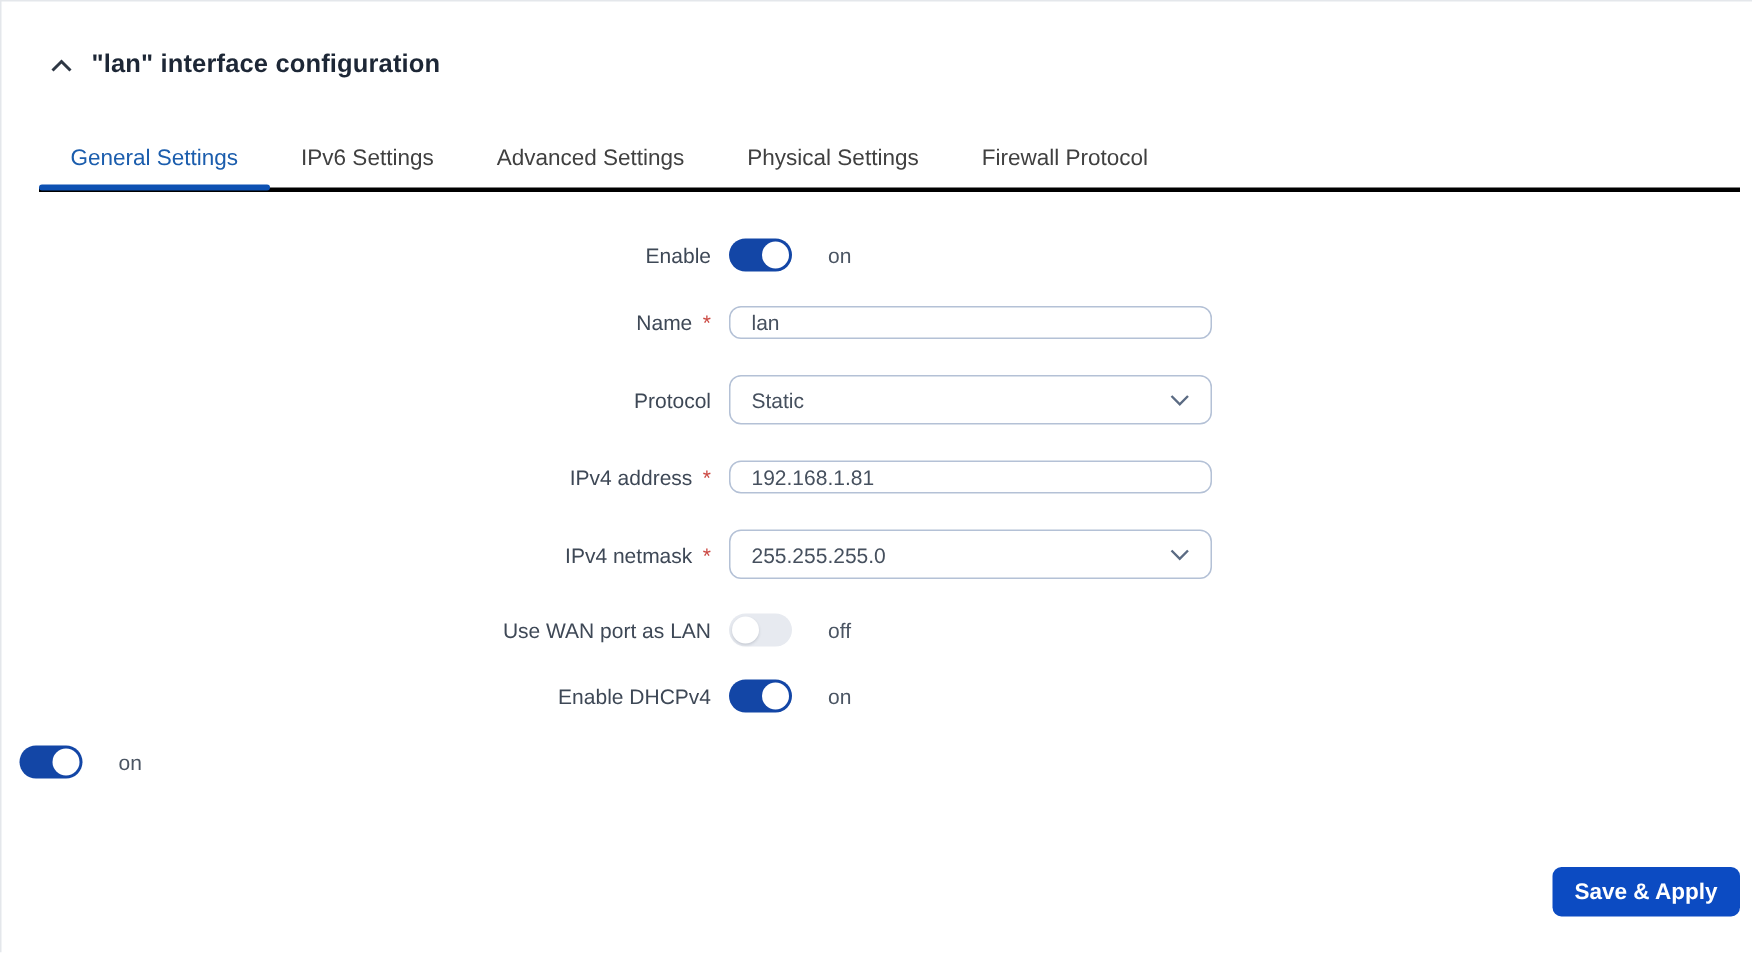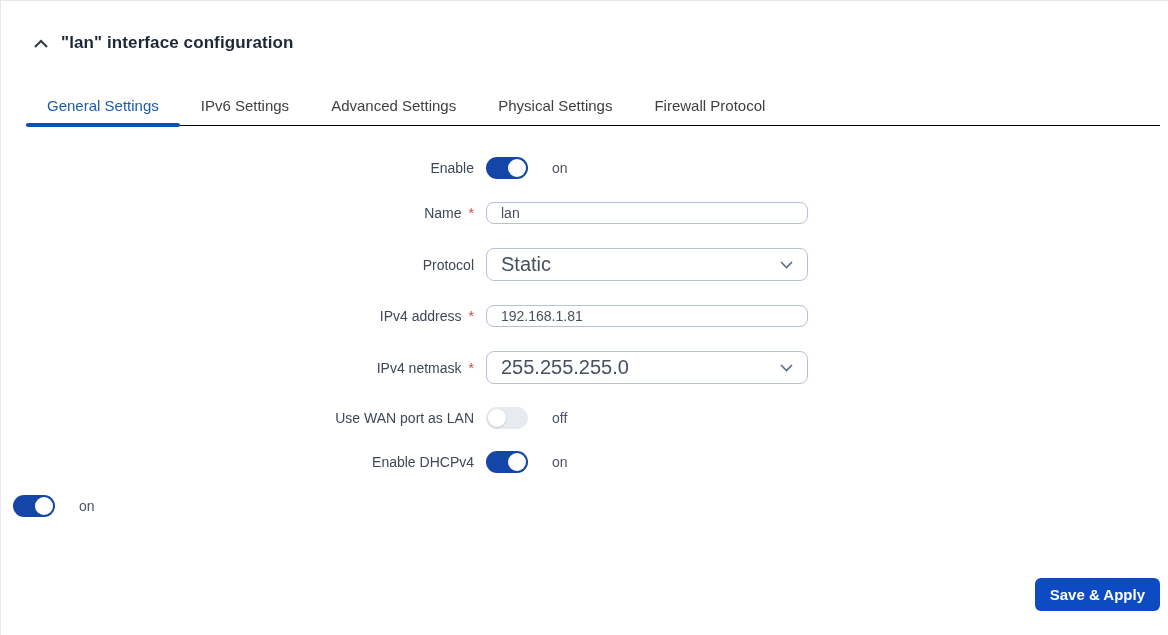--- a/index.html
+++ b/index.html
@@ -7,41 +7,41 @@
     font-family:"Liberation Sans","DejaVu Sans",sans-serif; color:#3e4856; }
   .panel { position:relative; width:100%; height:100%;
     border-left:1px solid #e4e7eb; border-top:1px solid #e4e7eb; }
 
   
   .panel-header { display:flex; align-items:center; gap:13px; padding:32px 0 0 33px; }
   .collapse-icon { display:flex; align-items:center; cursor:pointer; }
   .panel-title { font-size:17px; font-weight:700; color:#1d2736; letter-spacing:.1px; }
 
   
-  .tabs { display:flex; margin:36px 8px 0 25px; border-bottom:1px solid #000000; }
+  .tabs { display:flex; margin:36px 8px 0 25px; border-bottom:3px solid #000000; }
   .tab { position:relative; padding:8px 21px 11px; font-size:15px; color:#404040; cursor:pointer; white-space:nowrap; }
   .tab.active { color:#1b5dad; }
   .tab.active::after { content:""; position:absolute; left:0; right:0; bottom:-2px;
     height:4px; background:#0d51b3; border-radius:2px; }
 
   
   .form { padding-top:31px; }
   .form-row { display:flex; align-items:center; }
   .row-input { margin-bottom:24px; }
   .row-toggle { margin-bottom:22px; }
   .mb23 { margin-bottom:23px; }
   .label-cell { flex:0 0 473px; text-align:right; font-size:14px; color:#3e4856; }
   .req { color:#cb4842; margin-left:7px; font-size:14px; }
   .control-cell { margin-left:12px; display:flex; align-items:center;gap:15px; }
 
   .text-input { width:322px; height:22px; border:1px solid #b4c1d6; border-radius:8px;
     padding:0 14px; font-family:inherit; font-size:14px; color:#46505e; outline:none; background:#fff; }
   .select-box { width:322px; height:33px; border:1px solid #b4c1d6; border-radius:8px;
     padding:0 14px; display:flex; align-items:center; justify-content:space-between;
-    font-size:20px; color:#46505e; cursor:pointer; background:#fff; }
+    font-size:14px; color:#46505e; cursor:pointer; background:#fff; }
   .chevron-down { display:flex; align-items:center; }
 
   .toggle { position:relative; width:42px; height:22px; border-radius:11px; cursor:pointer; flex:0 0 auto; }
   .toggle.on { background:#1346a6; }
   .toggle.off { background:#e7eaf0; }
   .knob { position:absolute; top:2px; width:18px; height:18px; border-radius:50%; background:#ffffff; }
   .toggle.on .knob { right:2px; }
   .toggle.off .knob { left:2px; box-shadow:0 1px 2px rgba(40,50,70,.18); }
   .state-text { margin-left:9px; font-size:14px; color:#4b5563; }
 

